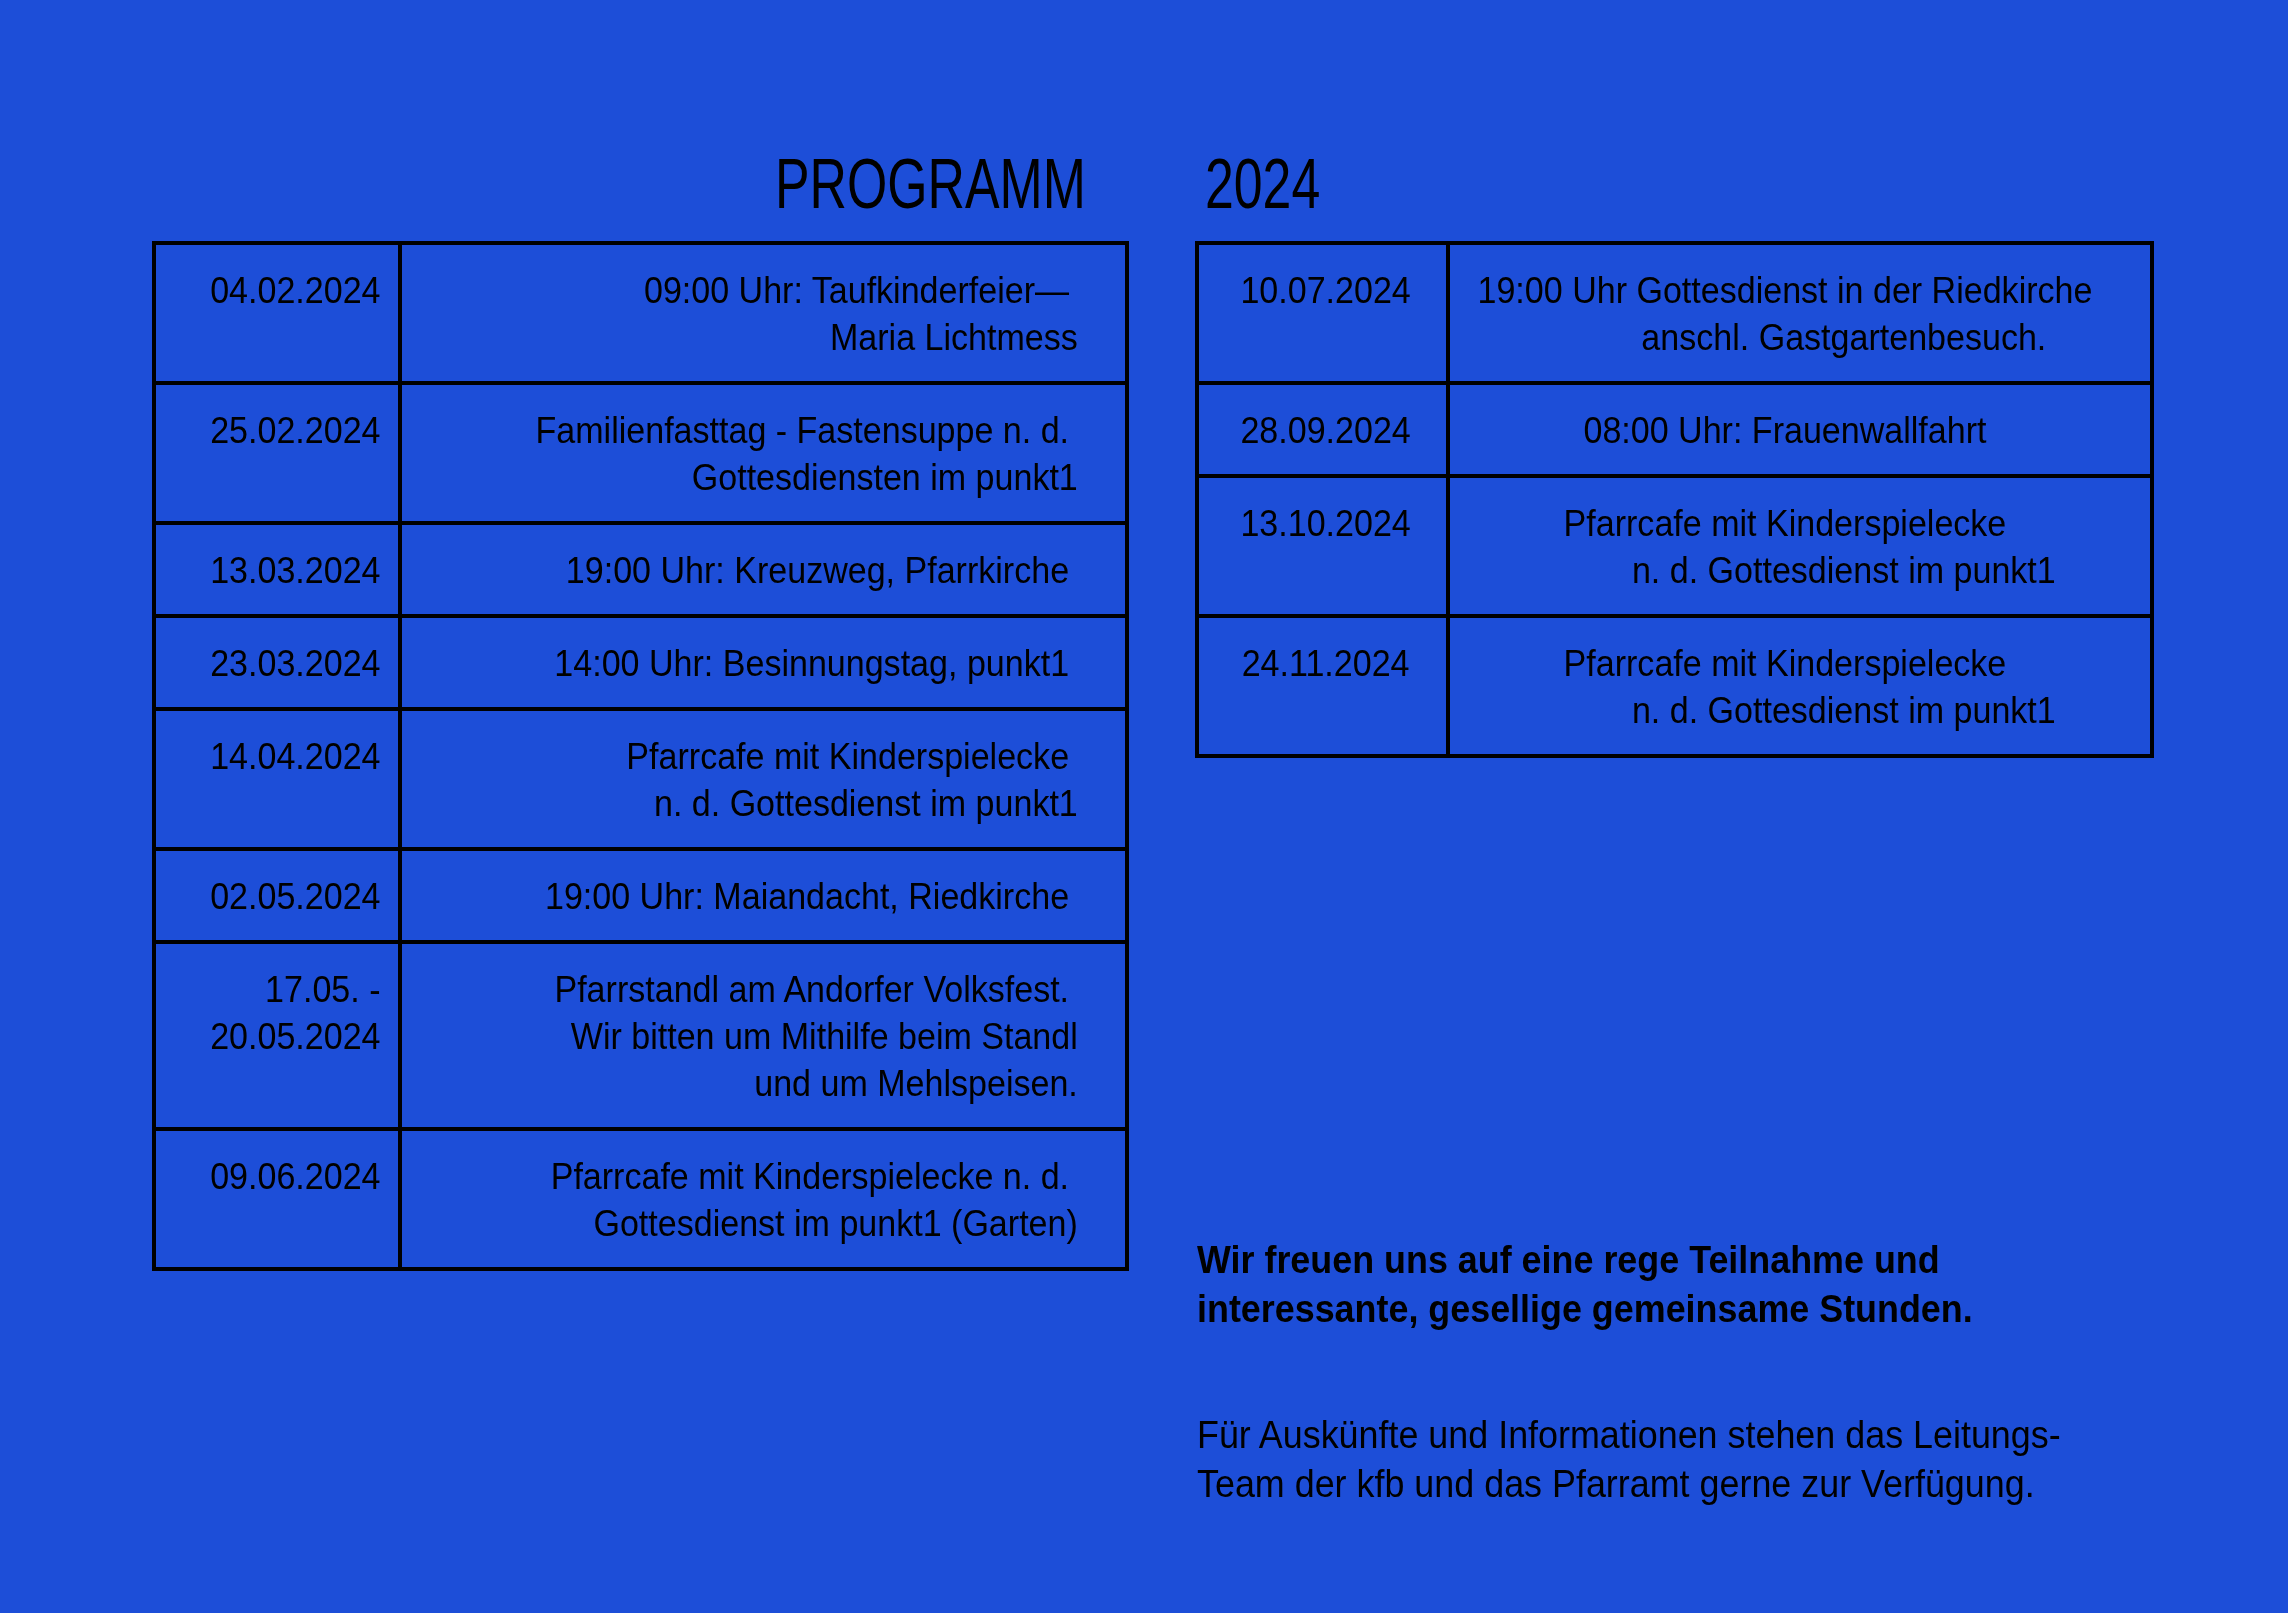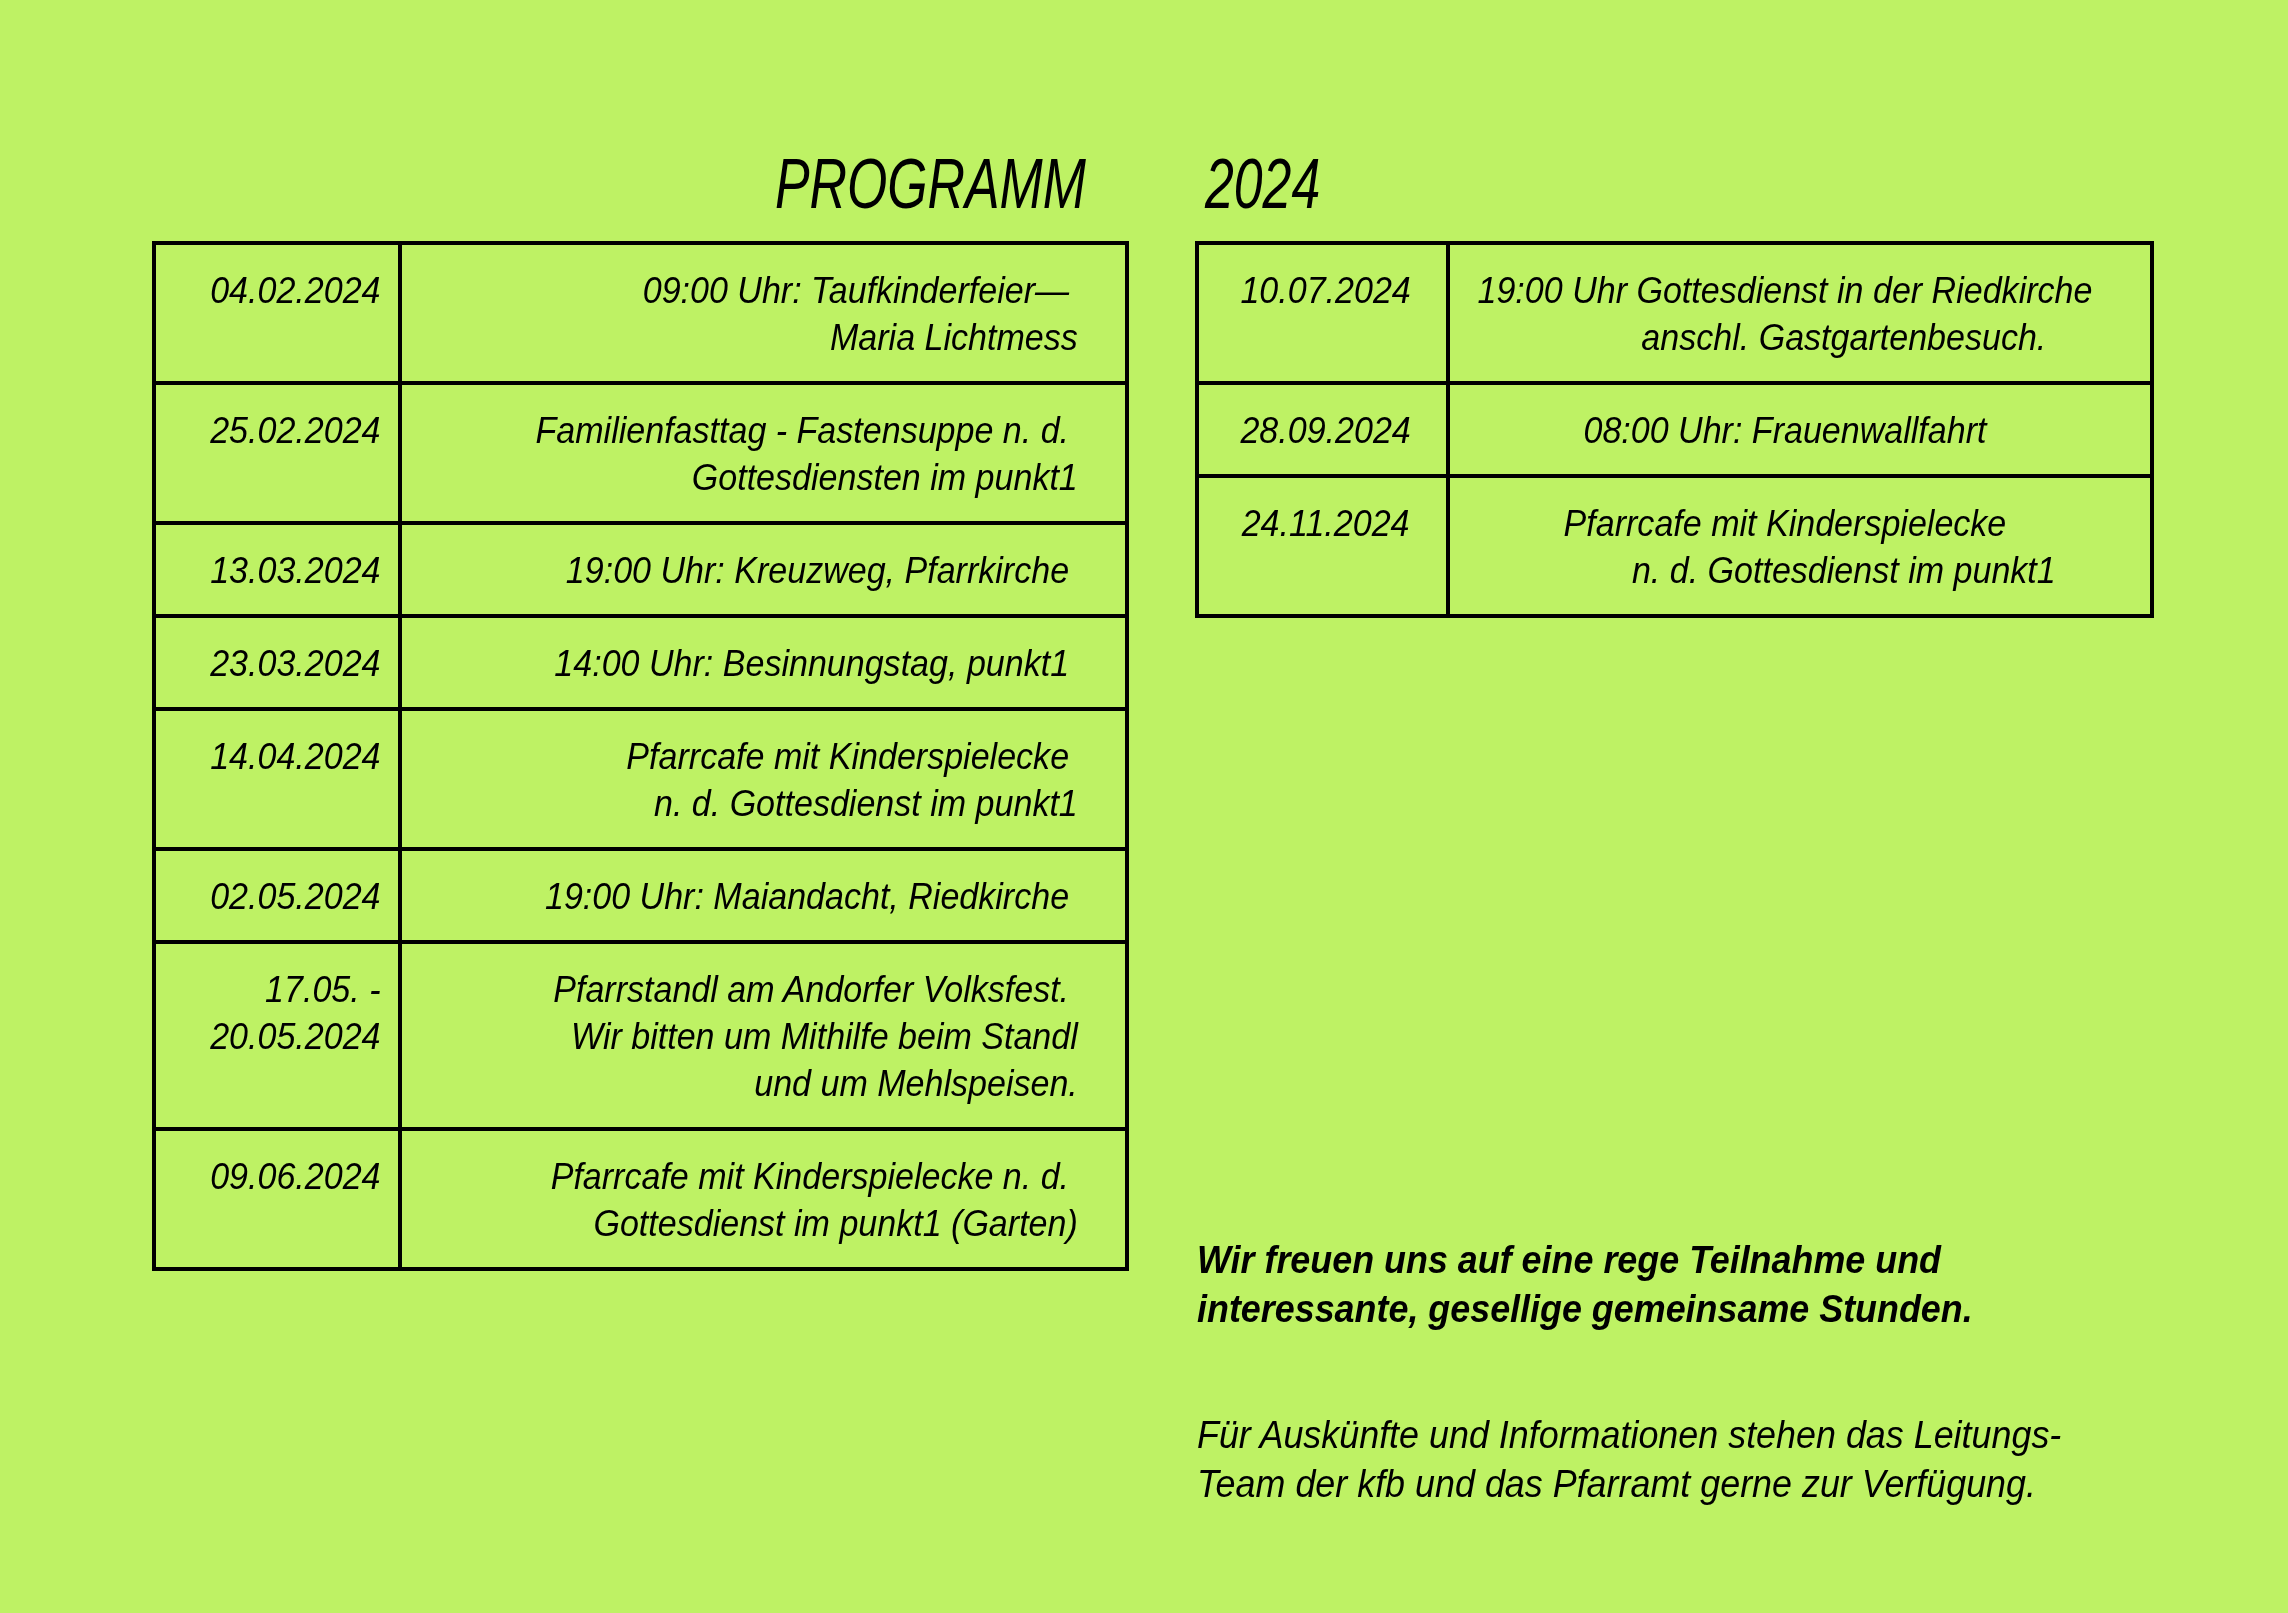--- a/index.html
+++ b/index.html
@@ -11,22 +11,21 @@
     width: 2289px;
     height: 1613px;
     position: relative;
     font-family: "Liberation Sans", sans-serif;
     color: #000000;
     overflow: hidden;
   }
   .canvas {
     position: absolute;
     inset: 0;
-    background: #bef264;
-    font-style: italic;
+    background: #1d4ed8;
   }
   
   .title-span {
     position: absolute;
     top: 144px;
     font-size: 70px;
     font-weight: normal;
     white-space: nowrap;
     display: inline-block;
     transform: scaleX(0.74);
@@ -185,20 +184,29 @@
         <tr>
           <td>
             <span class="line">28.09.2024</span>
           </td>
           <td>
             <span class="line">08:00 Uhr: Frauenwallfahrt</span>
           </td>
         </tr>
         <tr>
           <td>
+            <span class="line">13.10.2024</span>
+          </td>
+          <td>
+            <span class="line">Pfarrcafe mit Kinderspielecke</span>
+            <span class="line cont">n. d. Gottesdienst im punkt1</span>
+          </td>
+        </tr>
+        <tr>
+          <td>
             <span class="line">24.11.2024</span>
           </td>
           <td>
             <span class="line">Pfarrcafe mit Kinderspielecke</span>
             <span class="line cont">n. d. Gottesdienst im punkt1</span>
           </td>
         </tr>
       </tbody>
   </table>
 

